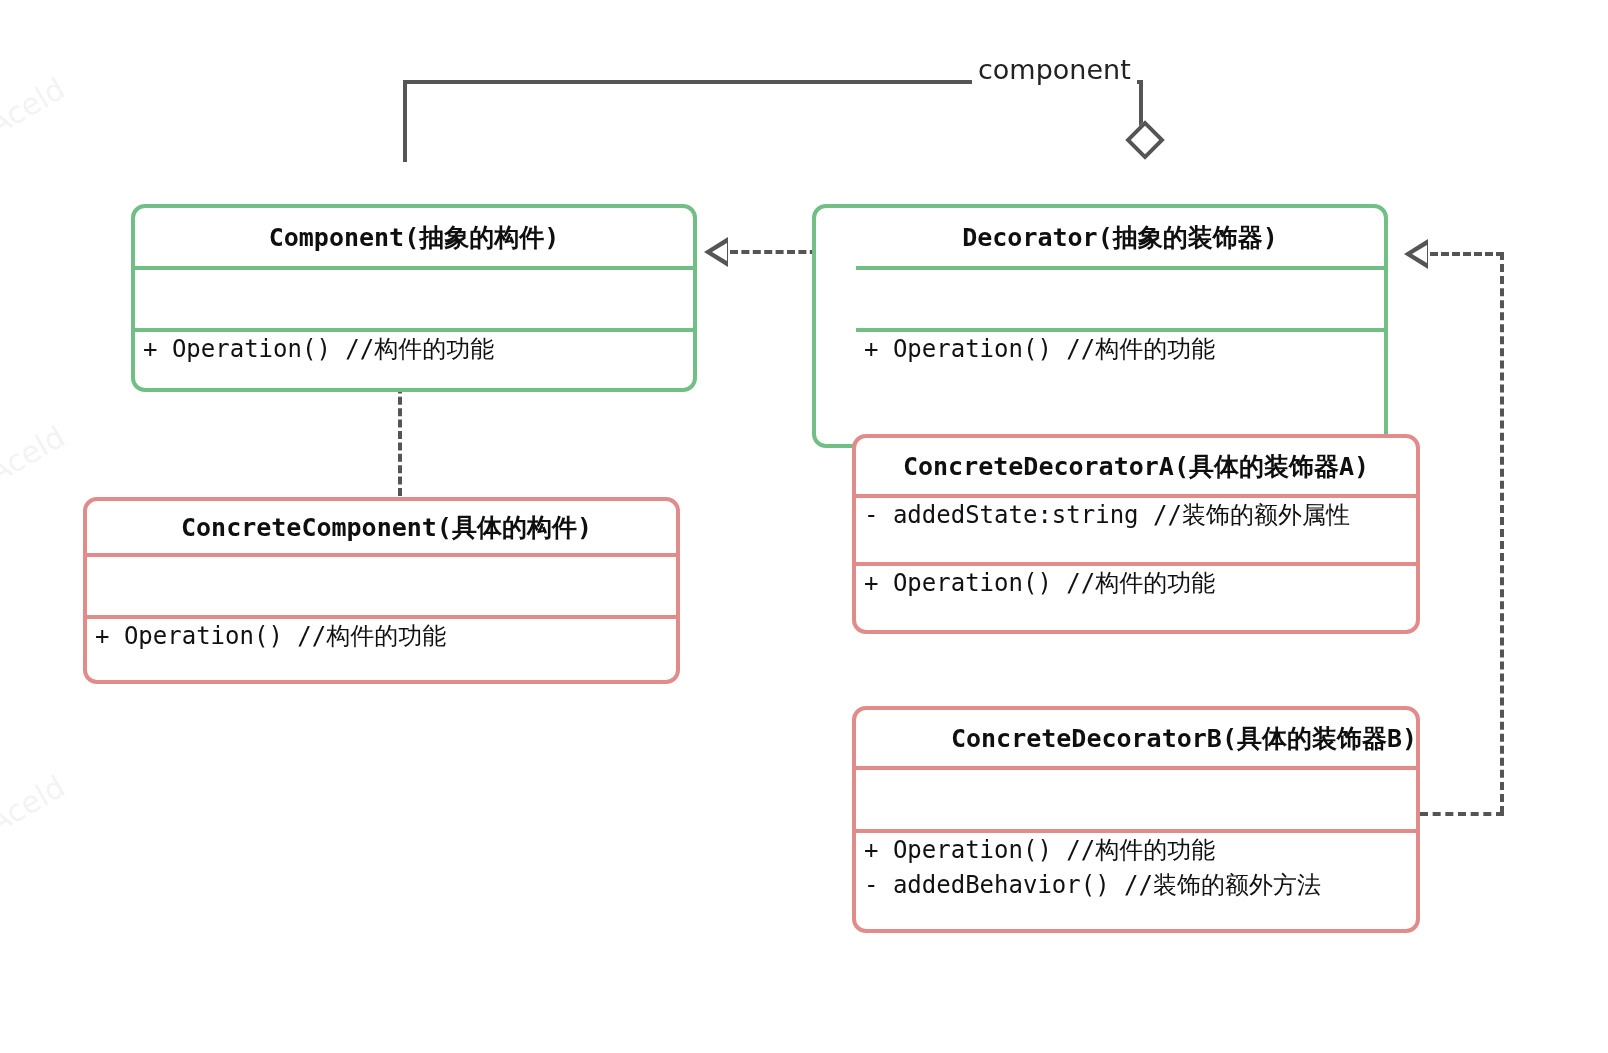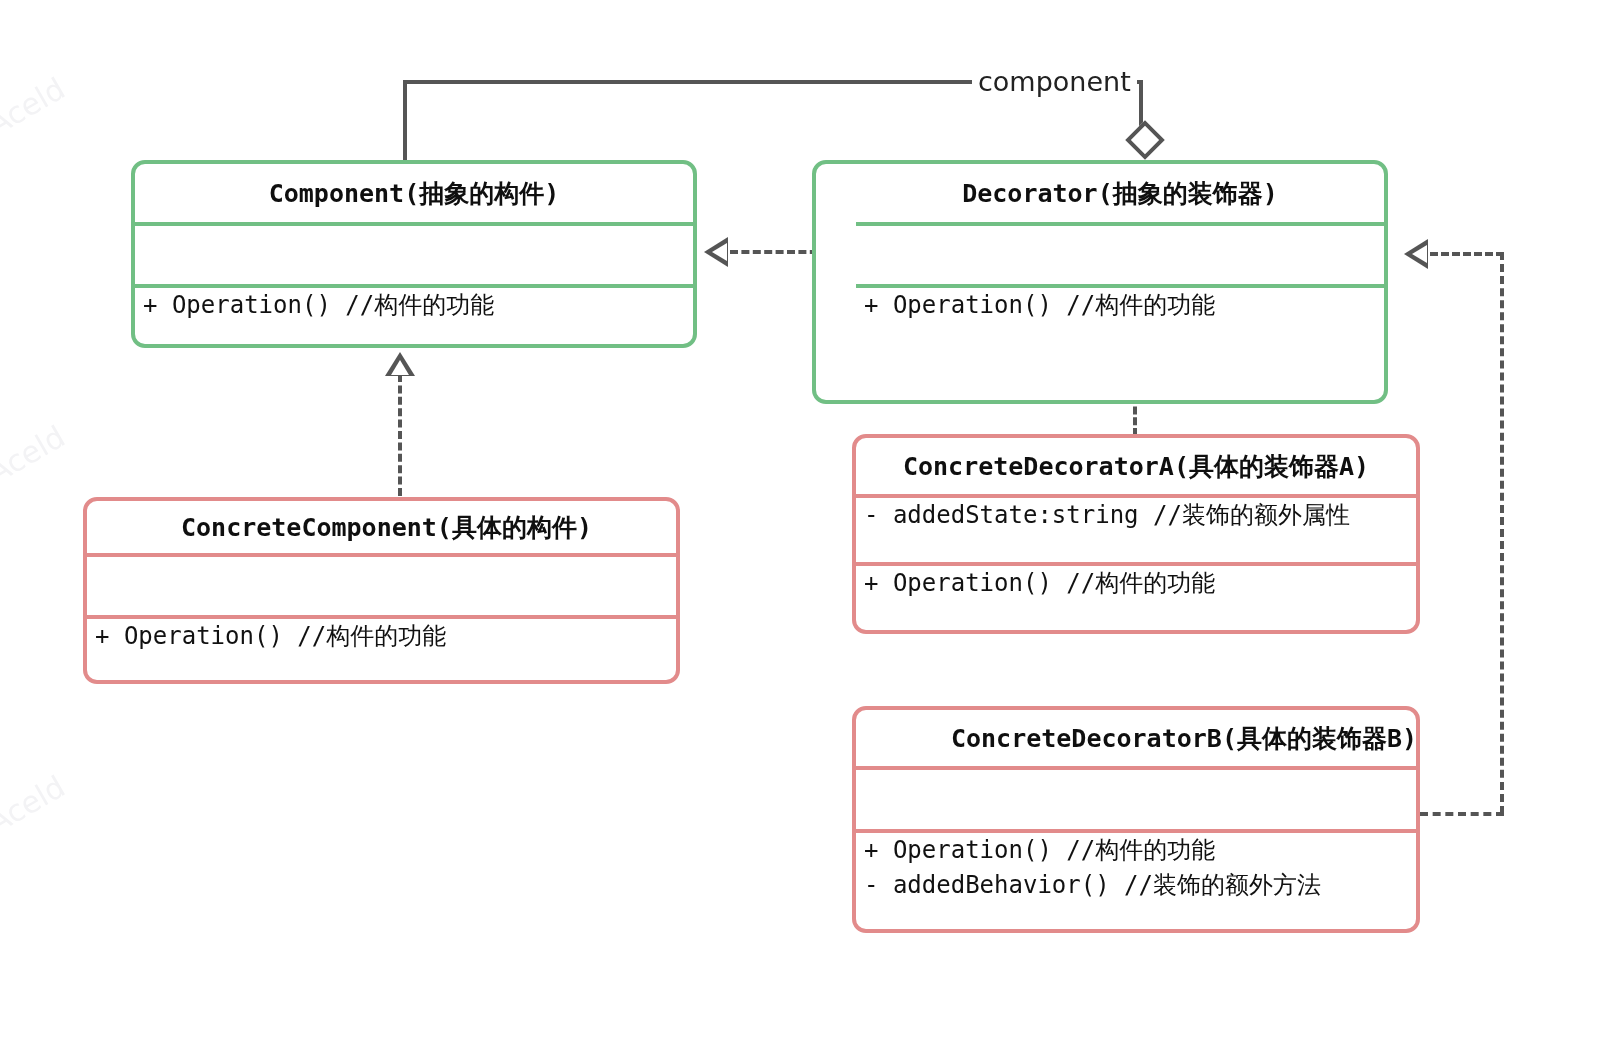--- a/index.html
+++ b/index.html
@@ -23,21 +23,21 @@
   .uml-box {
     position: absolute;
     box-sizing: border-box;
     background: #ffffff;
     border-radius: 14px;
     border-style: solid;
     border-width: 4px;
     z-index: 5;
     overflow: hidden;
   }
-  .uml-box.green { border-color: #71bf84; }
+  .uml-box.green { border-color: #71bf84; margin-top: 44px; }
   .uml-box.red   { border-color: #e28b8b; }
 
   .uml-title {
     box-sizing: border-box;
     width: 100%;
     display: flex;
     align-items: center;
     justify-content: center;
     font-family: "DejaVu Sans Mono", monospace;
     font-weight: bold;
@@ -186,21 +186,21 @@
   <div class="watermark-edge" style="left:-18px; top:810px;">Aceld</div>
 
   <div class="solid-v" style="left:403px; top:82px; height:80px;"></div>
 
   <div class="solid-h" style="left:403px; top:80px; width:740px;"></div>
 
   <div class="solid-v" style="left:1139px; top:80px; height:48px;"></div>
 
   <div class="diamond" style="left:1131px; top:126px;"></div>
 
-  <div class="edge-label" style="left:972px; top:66px;">component</div>
+  <div class="edge-label" style="left:972px; top:54px;">component</div>
 
   <div class="dash-h" style="left:730px; top:250px; width:122px;"></div>
   <div class="tri-left" style="left:704px; top:237px;"></div>
 
   <div class="dash-v" style="left:398px; top:374px; height:122px;"></div>
   <div class="tri-up" style="left:385px; top:352px;"></div>
 
   <div class="dash-v" style="left:1133px; top:374px; height:62px;"></div>
   <div class="tri-up" style="left:1120px; top:352px;"></div>
 

